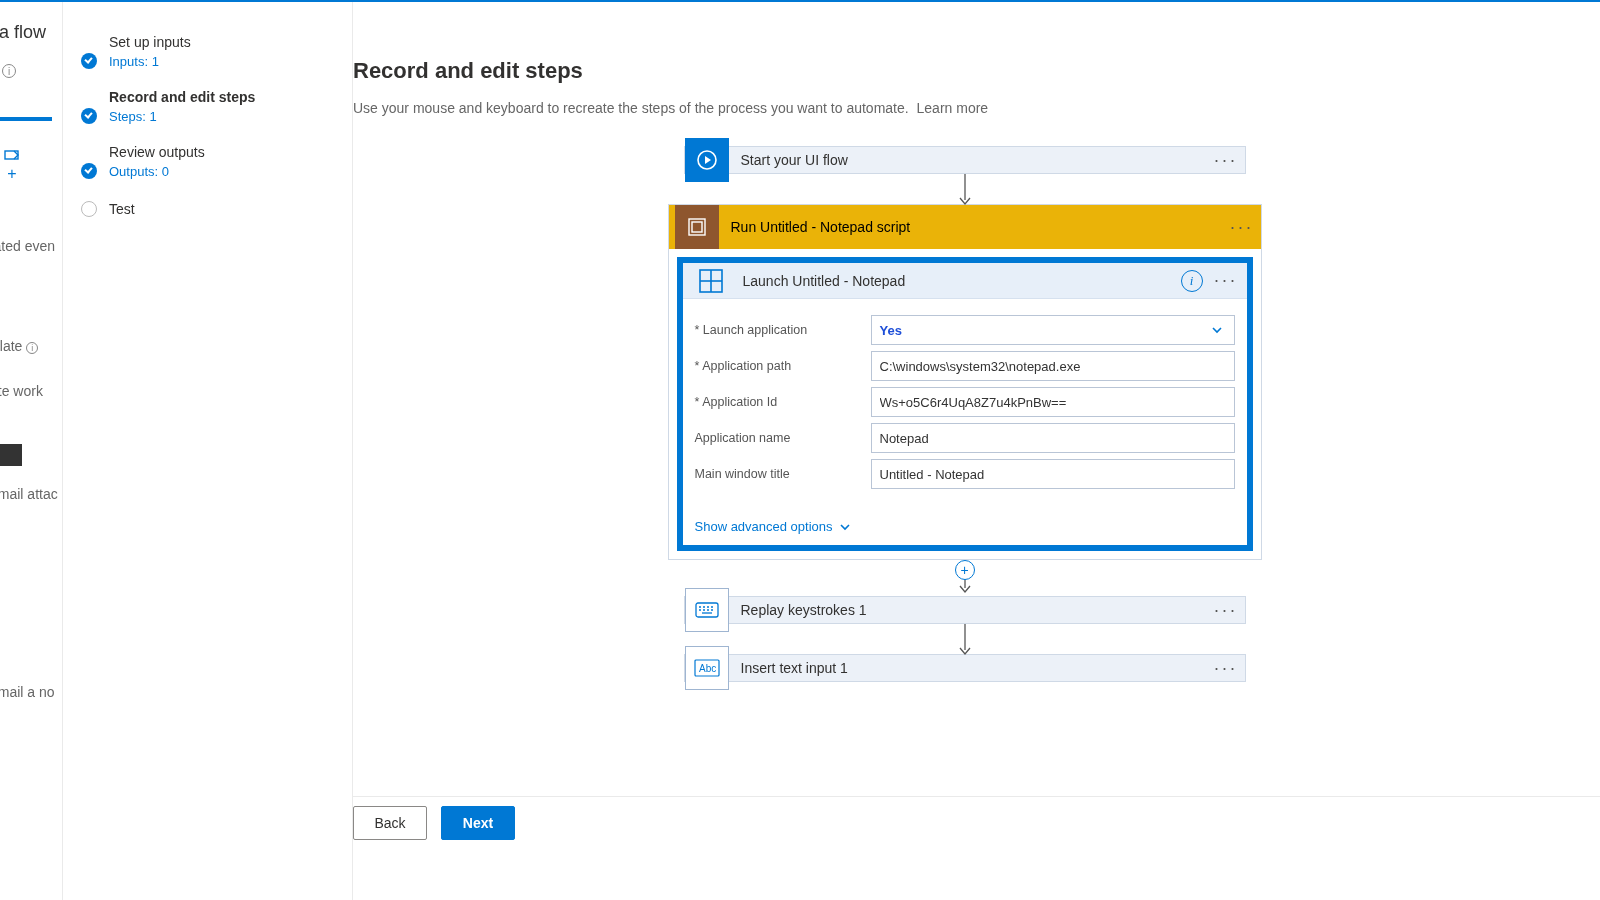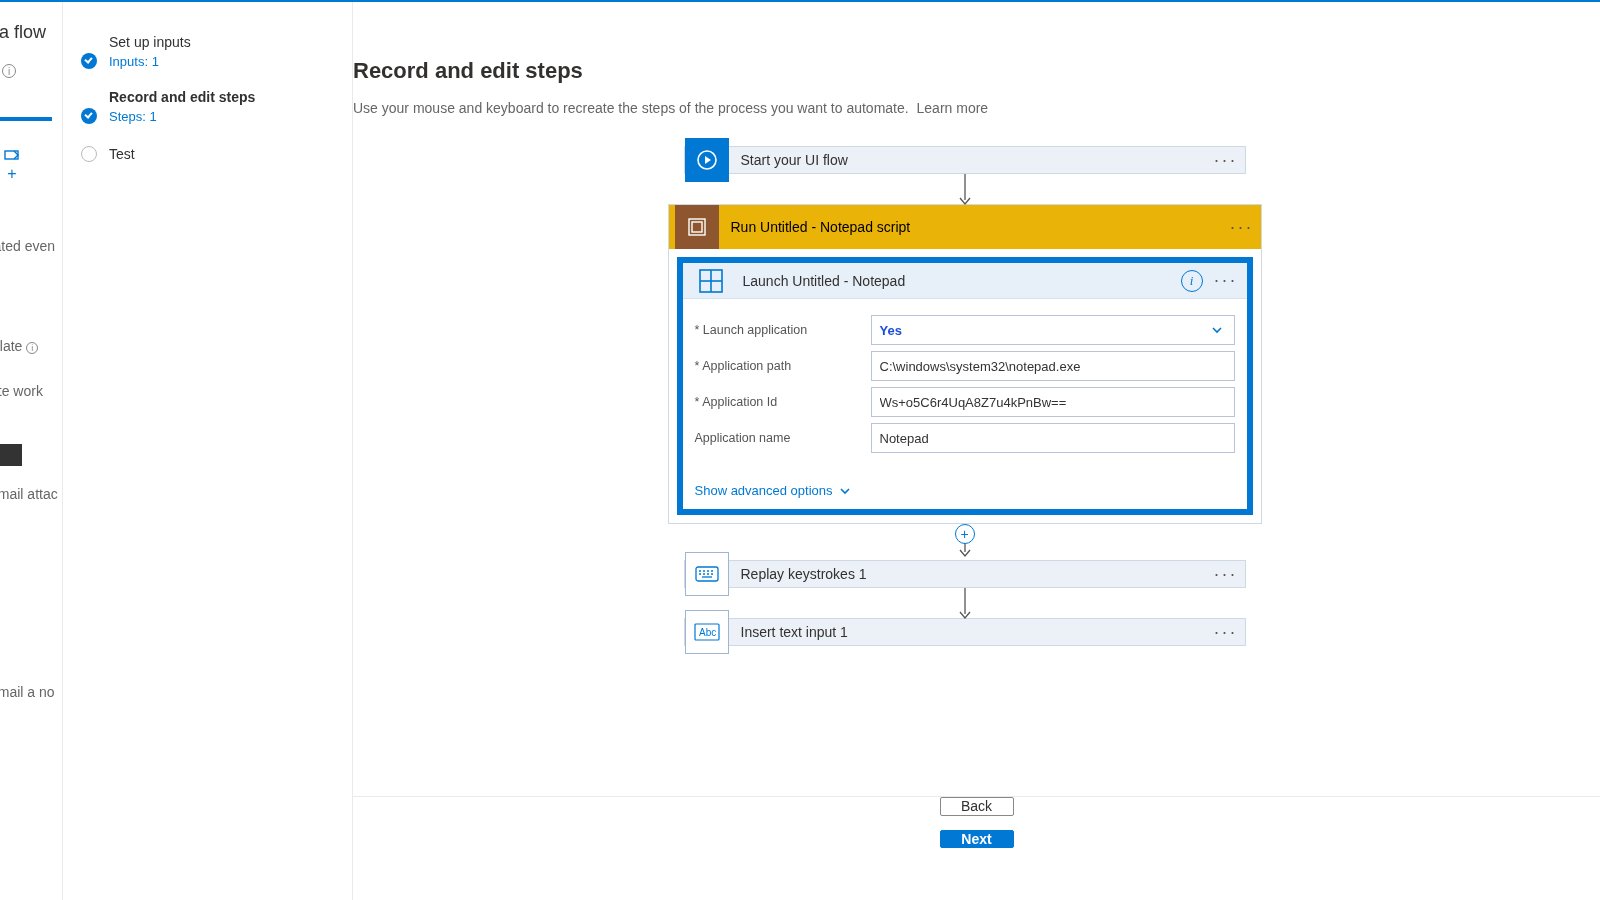--- a/index.html
+++ b/index.html
@@ -151,21 +151,20 @@
     display:flex;align-items:center;justify-content:center; color:#0078d4; font-size:14px; background:#fff;
     margin-bottom: -6px; position:relative; z-index:2;
   }
 
   
   .footer {
     position: absolute; left: 353px; right: 0; bottom: 52px; height: 52px;
     border-top: 1px solid #eaeaea; display:flex; align-items:center; gap:14px;
     padding-left: 0;
     background:#fff;
-    flex-direction:column;
   }
   .footer .btn {
     height: 34px; min-width: 74px; padding: 0 18px; font-size: 14px;
     display:inline-flex; align-items:center; justify-content:center; cursor:pointer;
     border-radius: 2px;
   }
   .footer .btn.secondary { background:#fff; border:1px solid #8a8886; color:#323130; }
   .footer .btn.primary { background:#0078d4; border:1px solid #0078d4; color:#fff; font-weight:600; }
 
   
@@ -229,20 +228,27 @@
     <div class="step-body">
       <div class="title">Set up inputs</div>
       <div class="meta">Inputs: 1</div>
     </div>
   </div>
   <div class="step active">
     <div class="bullet done"></div>
     <div class="step-body">
       <div class="title">Record and edit steps</div>
       <div class="meta">Steps: 1</div>
+    </div>
+  </div>
+  <div class="step">
+    <div class="bullet done"></div>
+    <div class="step-body">
+      <div class="title">Review outputs</div>
+      <div class="meta">Outputs: 0</div>
     </div>
   </div>
   <div class="step">
     <div class="bullet open"></div>
     <div class="step-body">
       <div class="title">Test</div>
     </div>
   </div>
 </div>
 
@@ -327,20 +333,26 @@
               <div class="ctrl">
                 <input type="text" value="Ws+o5C6r4UqA8Z7u4kPnBw==" style="">
               </div>
             </div>
             <div class="form-row">
               <div class="lbl"><span>Application name</span></div>
               <div class="ctrl">
                 <input type="text" value="Notepad" style="">
               </div>
             </div>
+            <div class="form-row">
+              <div class="lbl"><span>Main window title</span></div>
+              <div class="ctrl">
+                <input type="text" value="Untitled - Notepad" style="">
+              </div>
+            </div>
           </div>
           <div class="adv">
             <a href="#">
               <span>Show advanced options</span>
               <svg width="12" height="12" viewBox="0 0 12 12" fill="none" stroke="#0078d4" stroke-width="1.6">
                   <path d="M2 4l4 4 4-4"></path>
                 </svg>
             </a>
           </div>
           <div style="height:10px;"></div>

